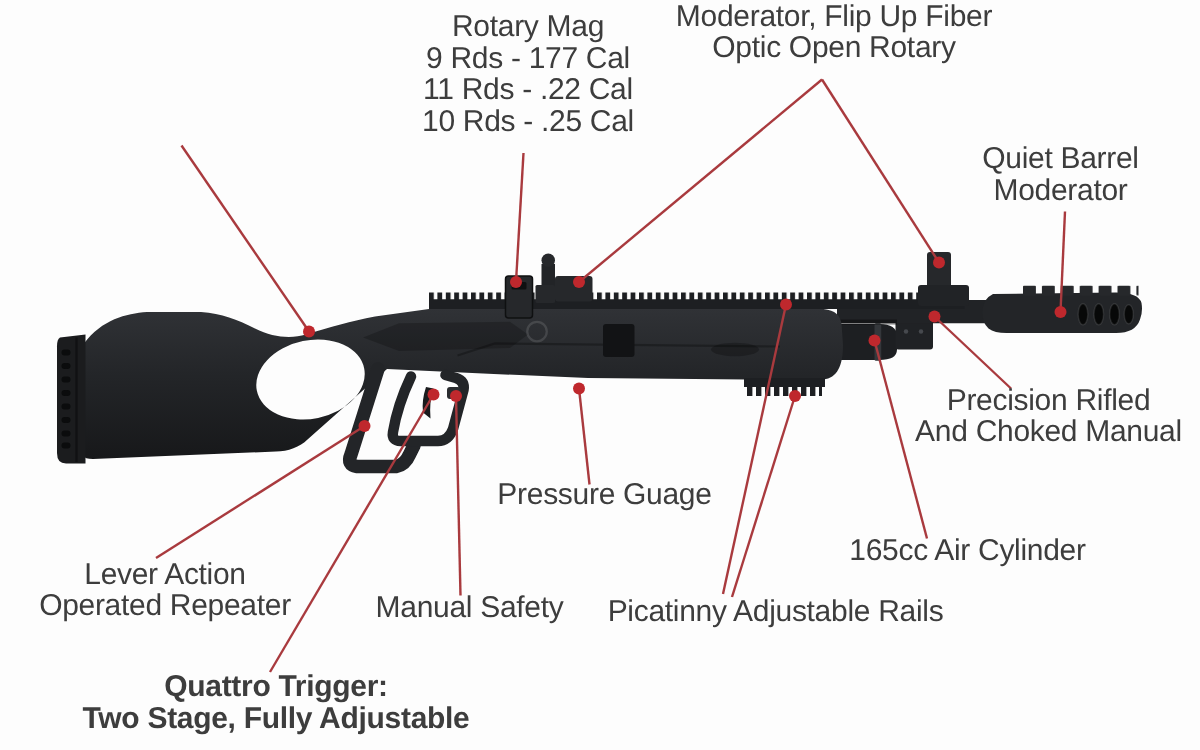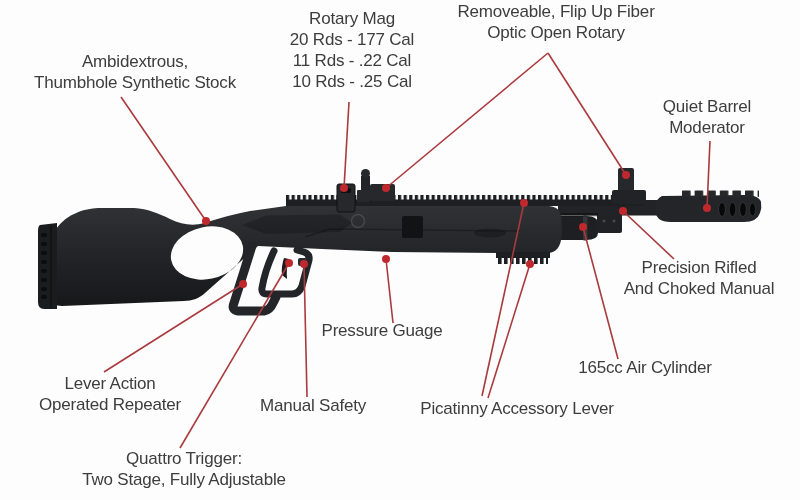--- a/index.html
+++ b/index.html
@@ -11,36 +11,36 @@
     font-family:"Liberation Sans", sans-serif;
   }
   svg{display:block;}
   #rifle-svg,#callout-svg{position:absolute;left:0;top:0;}
   .label{
     position:absolute;
     transform:translateX(-50%);
     text-align:center;
     white-space:nowrap;
     color:#3d3d3d;
-    font-size:17px;
+    font-size:20px;
     line-height:21px;
     letter-spacing:-0.2px;
   }
   
   .lbl-stock     {left:135px; top:51px;}
   .lbl-rotary    {left:352px; top:8px;}
   .lbl-sights    {left:556px; top:1px;}
   .lbl-moderator {left:707px; top:96px;}
   .lbl-barrel    {left:699px; top:257px;}
   .lbl-cylinder  {left:645px; top:357px;}
   .lbl-picatinny {left:517px; top:398px;}
-  .lbl-pressure  {left:382px; top:320px;}
+  .lbl-pressure  {left:403px; top:320px;}
   .lbl-safety    {left:313px; top:395px;}
   .lbl-lever     {left:110px; top:373px;text-align:center;}
-  .lbl-quattro   {left:184px; top:448px;}
+  .lbl-quattro   {left:184px; top:448px;font-weight:bold;}
 
   .callout-line{stroke:#a93a3e;stroke-width:1.6;fill:none;}
   .callout-dot{fill:#bf282d;}
 </style>
 </head>
 <body>
 
 <div id="canvas">
 
   <svg id="rifle-svg" width="800" height="500" viewBox="0 0 800 500">
@@ -205,53 +205,49 @@
       <line class="callout-line" x1="289" y1="263" x2="180" y2="448"></line>
       <circle class="callout-dot" cx="289" cy="263" r="4"></circle>
     </g>
 
     <g>
       <line class="callout-line" x1="243" y1="284" x2="104" y2="372"></line>
       <circle class="callout-dot" cx="243" cy="284" r="4"></circle>
     </g>
   </svg>
 
-  <div class="label lbl-stock">
-    <div>Ambidextrous,</div>
-    <div>Thumbhole Synthetic Stock</div>
-  </div>
 
   <div class="label lbl-rotary">
     <div>Rotary Mag</div>
-    <div>20 Rds - 177 Cal</div>
+    <div>9 Rds - 177 Cal</div>
     <div>11 Rds - .22 Cal</div>
     <div>10 Rds - .25 Cal</div>
   </div>
 
   <div class="label lbl-sights">
-    <div>Removeable, Flip Up Fiber</div>
+    <div>Moderator, Flip Up Fiber</div>
     <div>Optic Open Rotary</div>
   </div>
 
   <div class="label lbl-moderator">
     <div>Quiet Barrel</div>
     <div>Moderator</div>
   </div>
 
   <div class="label lbl-barrel">
     <div>Precision Rifled</div>
     <div>And Choked Manual</div>
   </div>
 
   <div class="label lbl-cylinder">
     <div>165cc Air Cylinder</div>
   </div>
 
   <div class="label lbl-picatinny">
-    <div>Picatinny Accessory Lever</div>
+    <div>Picatinny Adjustable Rails</div>
   </div>
 
   <div class="label lbl-pressure">
     <div>Pressure Guage</div>
   </div>
 
   <div class="label lbl-safety">
     <div>Manual Safety</div>
   </div>
 

